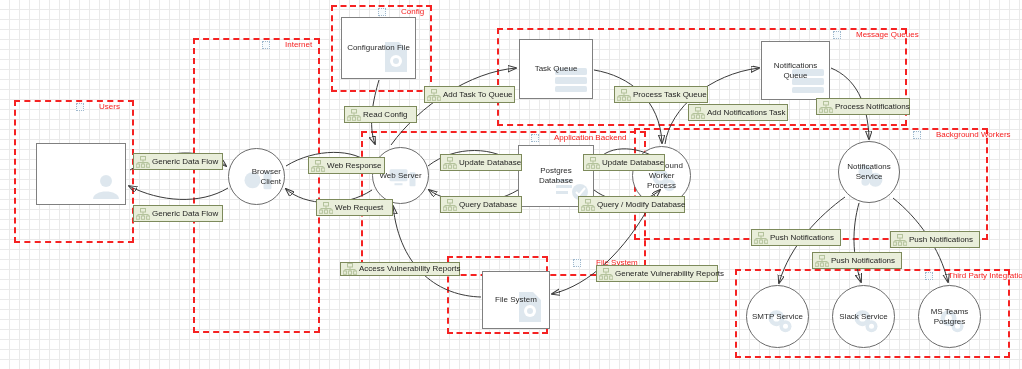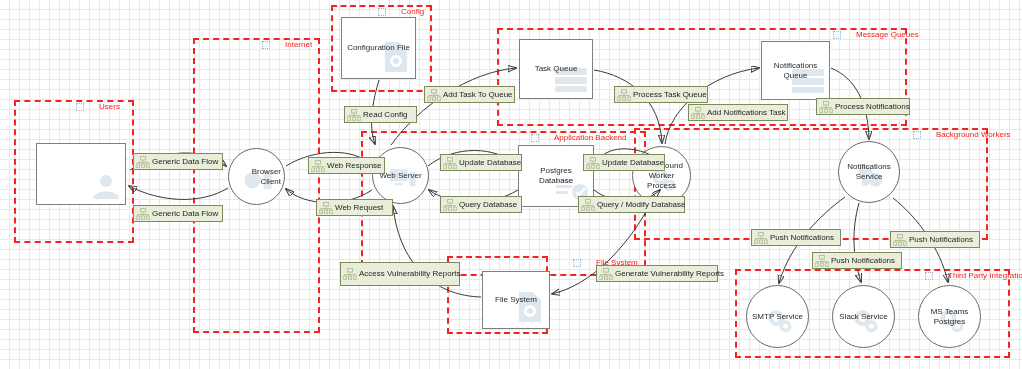--- a/index.html
+++ b/index.html
@@ -377,21 +377,21 @@
       <div class="flow" style="left: 578px; top: 196px; width: 107px; height: 17px;">
         <svg class="fico" viewBox="0 0 14 12">
           <rect x="4.5" y="0.5" width="5" height="3.5" fill="none" stroke="#8aa06a"></rect>
           <path d="M7 4 v2.5 M1.8 6.5 h10.4 M1.8 6.5 v1.5 M7 6.5 v1.5 M12.2 6.5 v1.5" stroke="#8aa06a" fill="none"></path>
           <rect x="0.2" y="8" width="3.2" height="3.3" fill="none" stroke="#8aa06a"></rect>
           <rect x="5.4" y="8" width="3.2" height="3.3" fill="none" stroke="#8aa06a"></rect>
           <rect x="10.6" y="8" width="3.2" height="3.3" fill="none" stroke="#8aa06a"></rect>
         </svg>
         <span>Query / Modify Database</span>
       </div>
-      <div class="flow" style="left: 340px; top: 262px; width: 120px; height: 24px;">
+      <div class="flow" style="left: 340px; top: 262px; width: 120px; height: 14px;">
         <svg class="fico" viewBox="0 0 14 12">
           <rect x="4.5" y="0.5" width="5" height="3.5" fill="none" stroke="#8aa06a"></rect>
           <path d="M7 4 v2.5 M1.8 6.5 h10.4 M1.8 6.5 v1.5 M7 6.5 v1.5 M12.2 6.5 v1.5" stroke="#8aa06a" fill="none"></path>
           <rect x="0.2" y="8" width="3.2" height="3.3" fill="none" stroke="#8aa06a"></rect>
           <rect x="5.4" y="8" width="3.2" height="3.3" fill="none" stroke="#8aa06a"></rect>
           <rect x="10.6" y="8" width="3.2" height="3.3" fill="none" stroke="#8aa06a"></rect>
         </svg>
         <span>Access Vulnerability Reports</span>
       </div>
       <div class="flow" style="left: 596px; top: 265px; width: 122px; height: 17px;">

